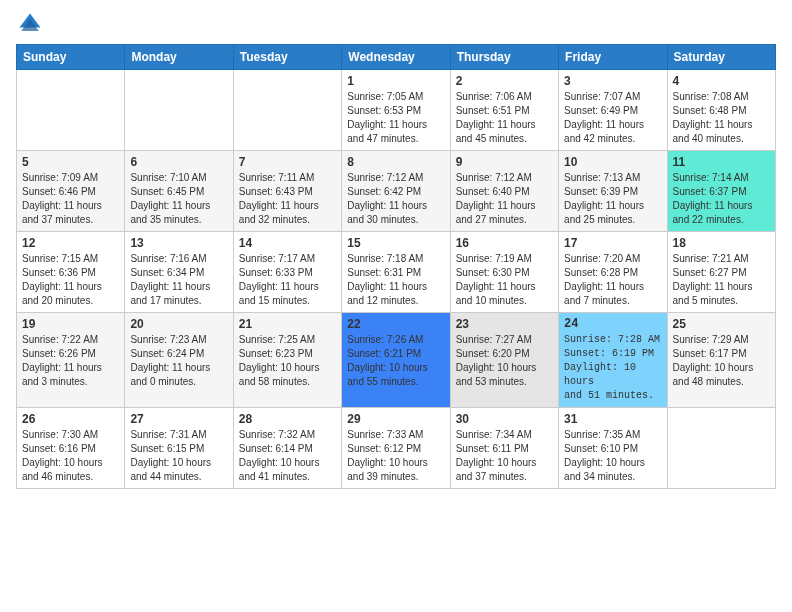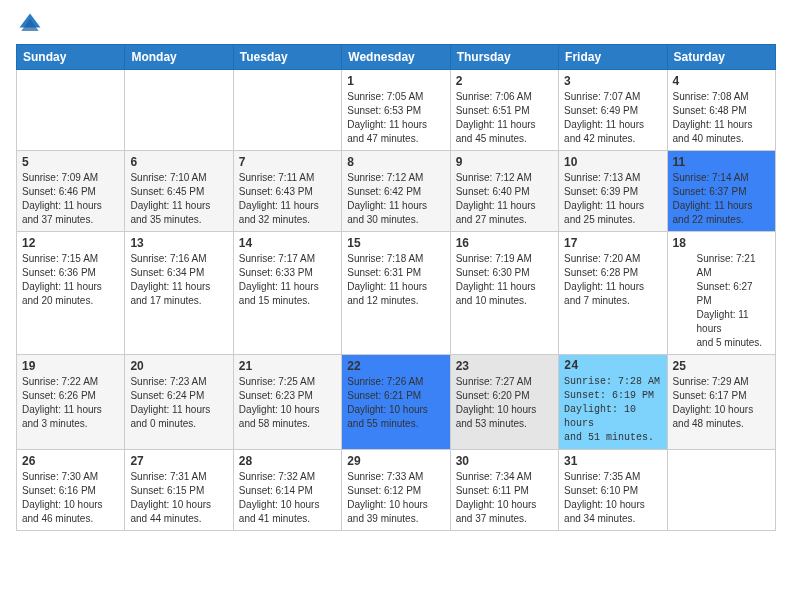--- a/index.html
+++ b/index.html
@@ -197,21 +197,21 @@
 Daylight: 11 hours
 and 27 minutes.</div>
           </td>
           <td style="background: rgb(245, 245, 245);">
             <div class="day-number">10</div>
             <div class="day-info" style="white-space: pre-line;">Sunrise: 7:13 AM
 Sunset: 6:39 PM
 Daylight: 11 hours
 and 25 minutes.</div>
           </td>
-          <td style="background: #3b82f6;">
+          <td style="background: #5eead4;">
             <div class="day-number">11</div>
             <div class="day-info" style="white-space: pre-line;">Sunrise: 7:14 AM
 Sunset: 6:37 PM
 Daylight: 11 hours
 and 22 minutes.</div>
           </td>
         </tr>
         <tr>
           <td>
             <div class="day-number">12</div>
@@ -250,21 +250,21 @@
           </td>
           <td>
             <div class="day-number">17</div>
             <div class="day-info" style="white-space: pre-line;">Sunrise: 7:20 AM
 Sunset: 6:28 PM
 Daylight: 11 hours
 and 7 minutes.</div>
           </td>
           <td>
             <div class="day-number">18</div>
-            <div class="day-info" style="white-space: pre-line; margin-left: 24px;">Sunrise: 7:21 AM
+            <div class="day-info" style="white-space: pre-line;">Sunrise: 7:21 AM
 Sunset: 6:27 PM
 Daylight: 11 hours
 and 5 minutes.</div>
           </td>
         </tr>
         <tr>
           <td style="background: rgb(245, 245, 245);">
             <div class="day-number">19</div>
             <div class="day-info" style="white-space: pre-line;">Sunrise: 7:22 AM
 Sunset: 6:26 PM

